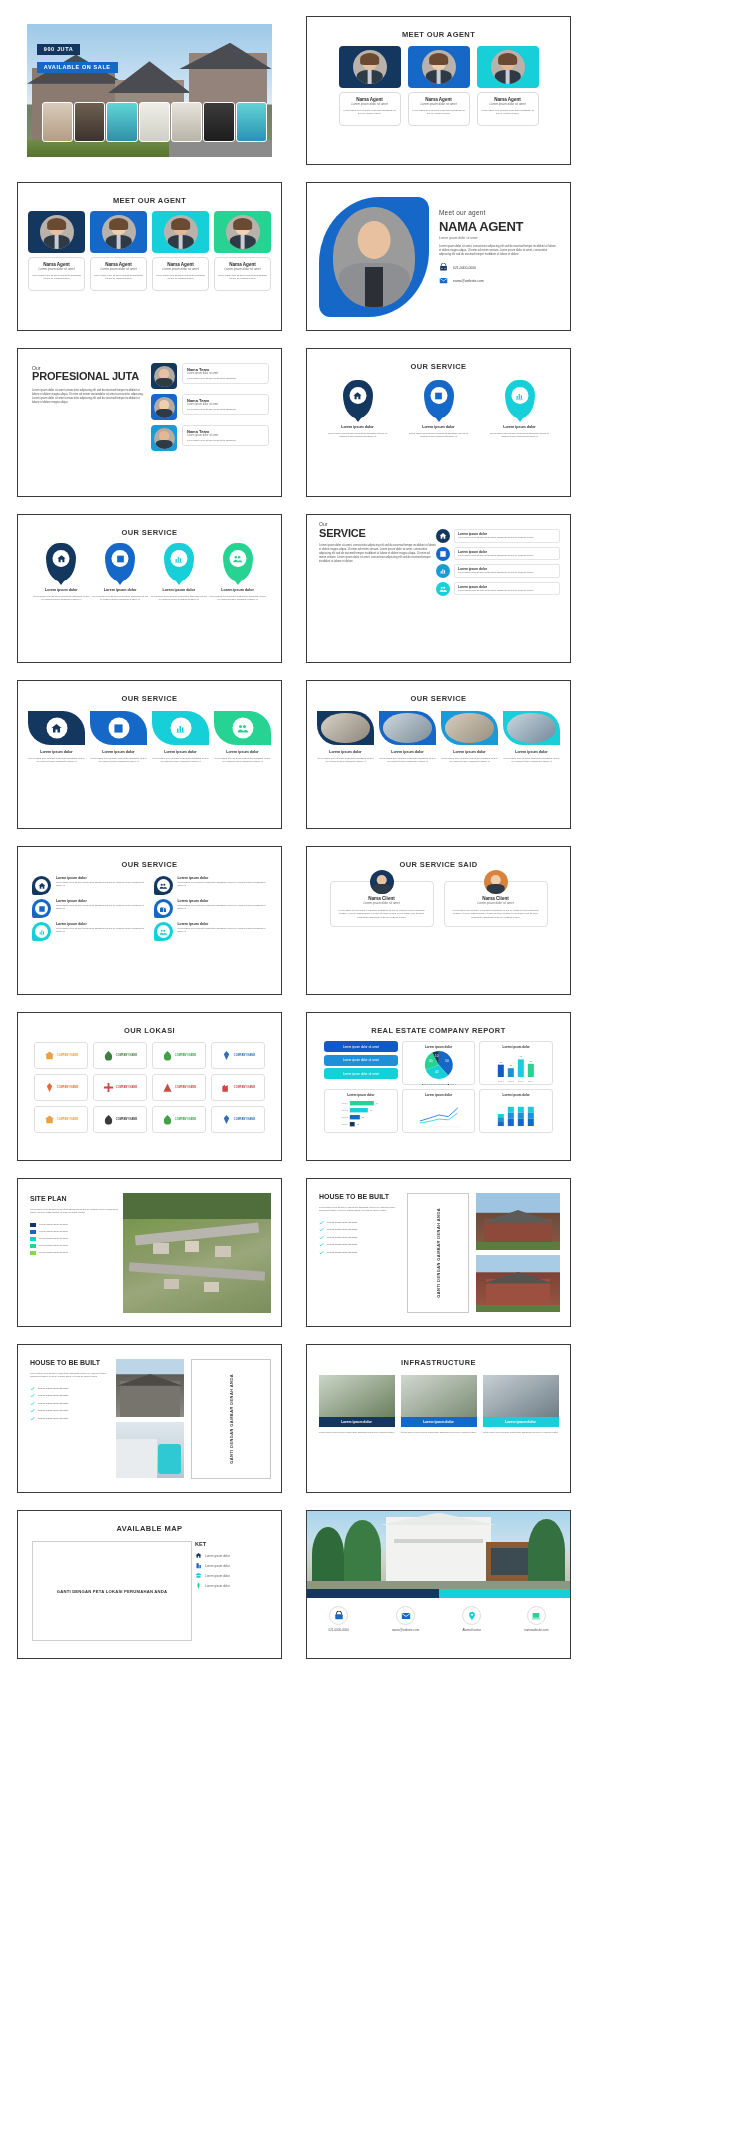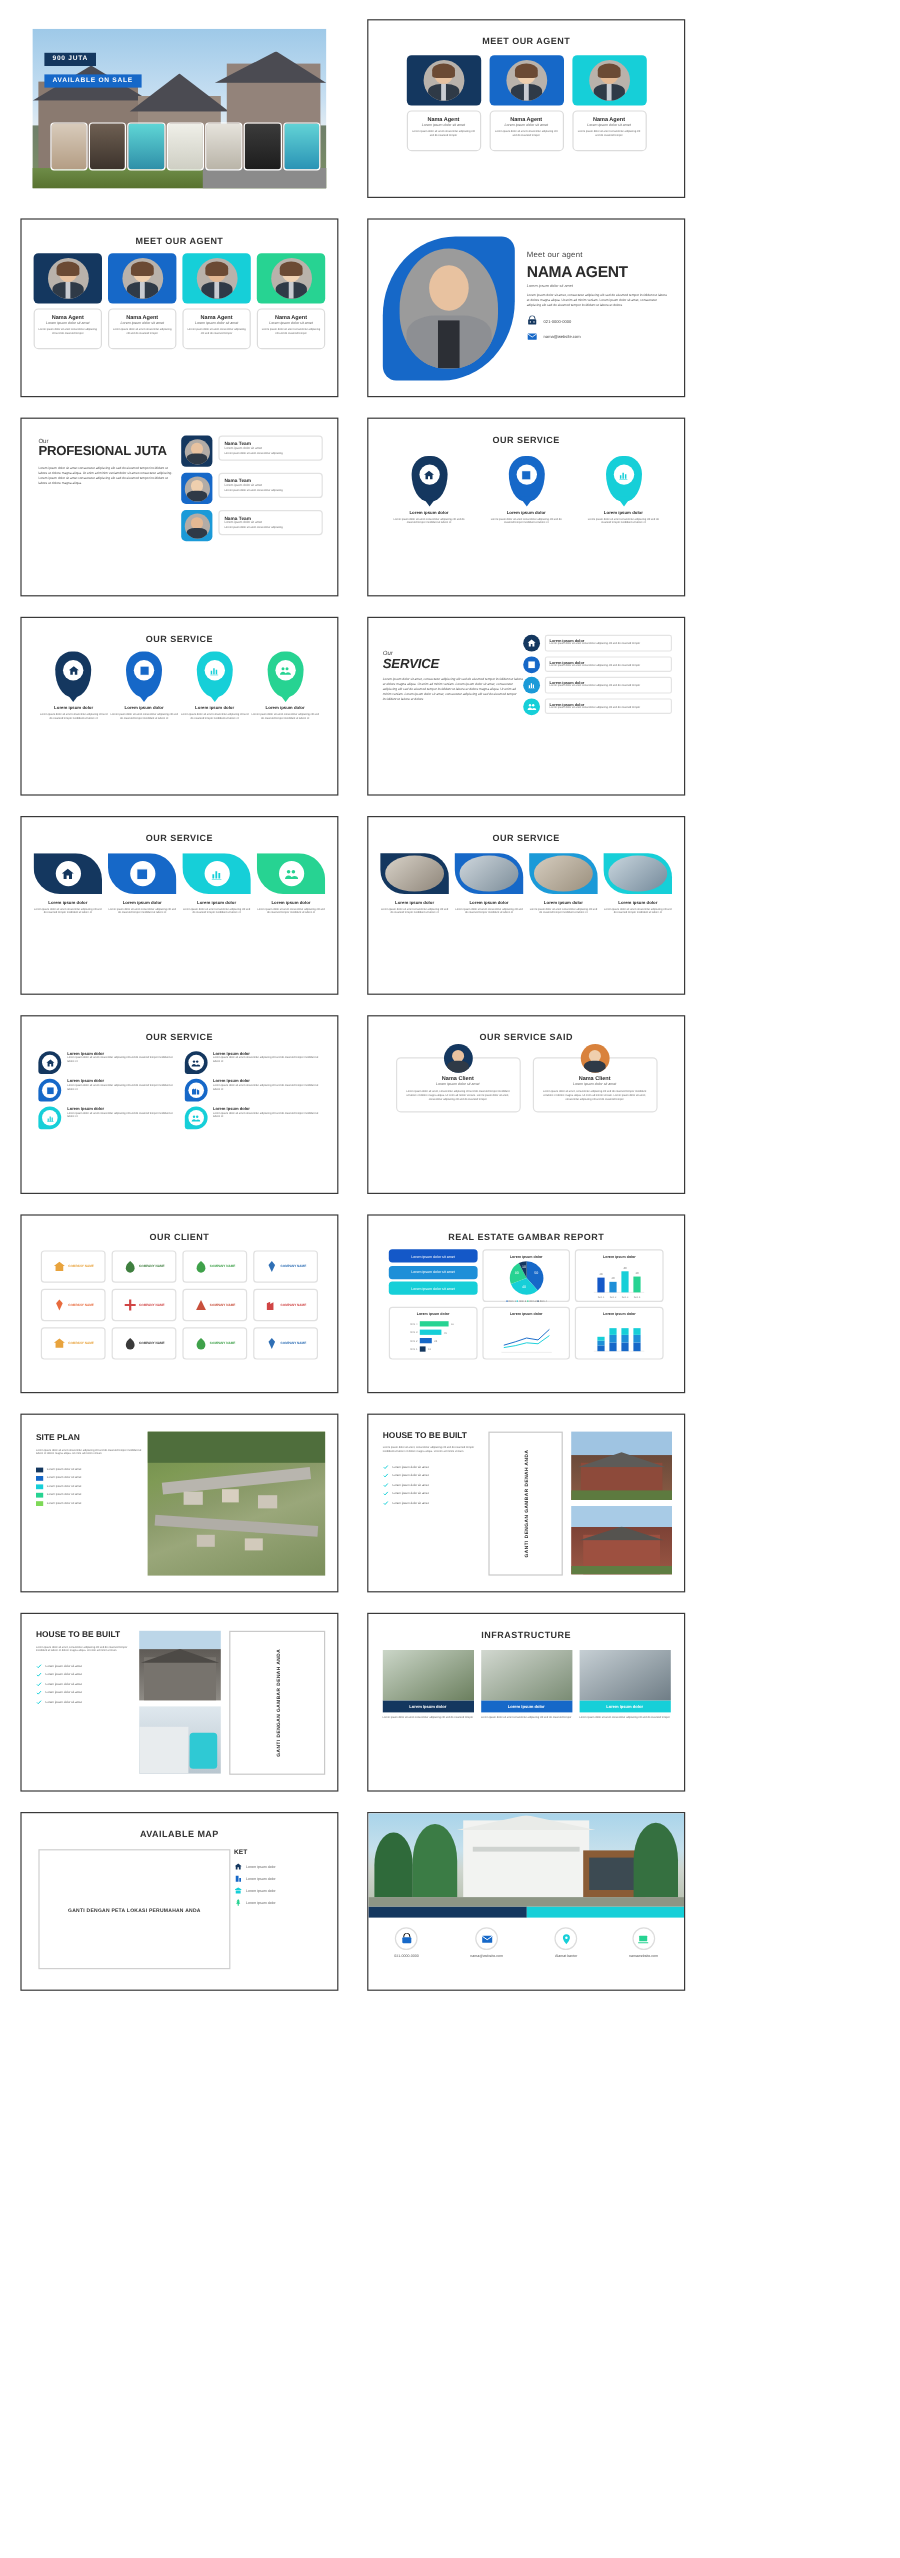--- a/index.html
+++ b/index.html
@@ -525,21 +525,21 @@
             </div>
             <div style="font-size:3.6px;font-weight:bold;color:#2b2b2b;margin-top:7px;">Lorem ipsum dolor</div>
             <div class="tiny2" style="margin-top:3px;">Lorem ipsum dolor sit amet consectetur adipiscing elit sed do eiusmod tempor incididunt ut labore et</div>
           </div>
         </div>
     </div>
   </div>
 
   <div class="slide">
     <div class="inner" style="padding:0">
-      <div style="position:absolute;left:12px;top:27px;width:118px;font-style:italic;">
+      <div style="position:absolute;left:12px;top:6px;width:118px;">
         <div style="font-size:5px;color:#444;">Our</div>
         <div style="font-size:11px;font-weight:bold;color:#2b2b2b;letter-spacing:-.2px;">SERVICE</div>
         <div class="tiny" style="margin-top:5px;">Lorem ipsum dolor sit amet, consectetur adipiscing elit sed do eiusmod tempor incididunt ut labore et dolore magna aliqua. Ut enim ad minim veniam. Lorem ipsum dolor sit amet, consectetur adipiscing elit sed do eiusmod tempor incididunt ut labore et dolore magna aliqua. Ut enim ad minim veniam. Lorem ipsum dolor sit amet, consectetur adipiscing elit sed do eiusmod tempor incididunt ut labore et dolore</div>
       </div>
       <div class="svc-list" id="s8list">
           <div class="svc-row">
             <div class="svc-ic" style="background:#14375f">
               <svg width="8" height="8" viewBox="0 0 24 24" fill="#fff">
                 <path d="M12 3L2 11h3v9h5v-6h4v6h5v-9h3z"></path>
               </svg>
@@ -796,21 +796,21 @@
             <div class="nm">Nama Client</div>
             <div class="sub">Lorem ipsum dolor sit amet</div>
             <div class="tiny2" style="margin-top:4px;">Lorem ipsum dolor sit amet, consectetur adipiscing elit sed do eiusmod tempor incididunt ut labore et dolore magna aliqua. Ut enim ad minim veniam. Lorem ipsum dolor sit amet, consectetur adipiscing elit sed do eiusmod tempor</div>
           </div>
         </div>
     </div>
   </div>
 
   <div class="slide">
     <div class="inner">
-      <div class="title">OUR CLIENT</div>
+      <div class="title">OUR LOKASI</div>
       <div class="crow" id="s13row">
           <div class="ccell">
             <span class="clogo">
               <svg width="11" height="11" viewBox="0 0 24 24" fill="#e8a33d">
                 <path d="M12 3L2 11h3v9h14v-9h3z"></path>
               </svg>
             </span>
             <span class="cname" style="color:#e8a33d">COMPANY NAME</span>
           </div>
           <div class="ccell">
@@ -900,21 +900,21 @@
               </svg>
             </span>
             <span class="cname" style="color:#2f6fb5">COMPANY NAME</span>
           </div>
         </div>
     </div>
   </div>
 
   <div class="slide">
     <div class="inner">
-      <div class="title">REAL ESTATE GAMBAR REPORT</div>
+      <div class="title">REAL ESTATE COMPANY REPORT</div>
       <div class="rep">
         <div id="s14pills">
             <div class="pill" style="background:#1458c8">Lorem ipsum dolor sit amet</div>
             <div class="pill" style="background:#1e8fd8">Lorem ipsum dolor sit amet</div>
             <div class="pill" style="background:#16cfd8">Lorem ipsum dolor sit amet</div>
           </div>
         <div class="repcard">
           <div class="repttl">Lorem ipsum dolor</div>
           <div id="s14pie">
               <svg width="100%" height="38" viewBox="0 0 46 38">

